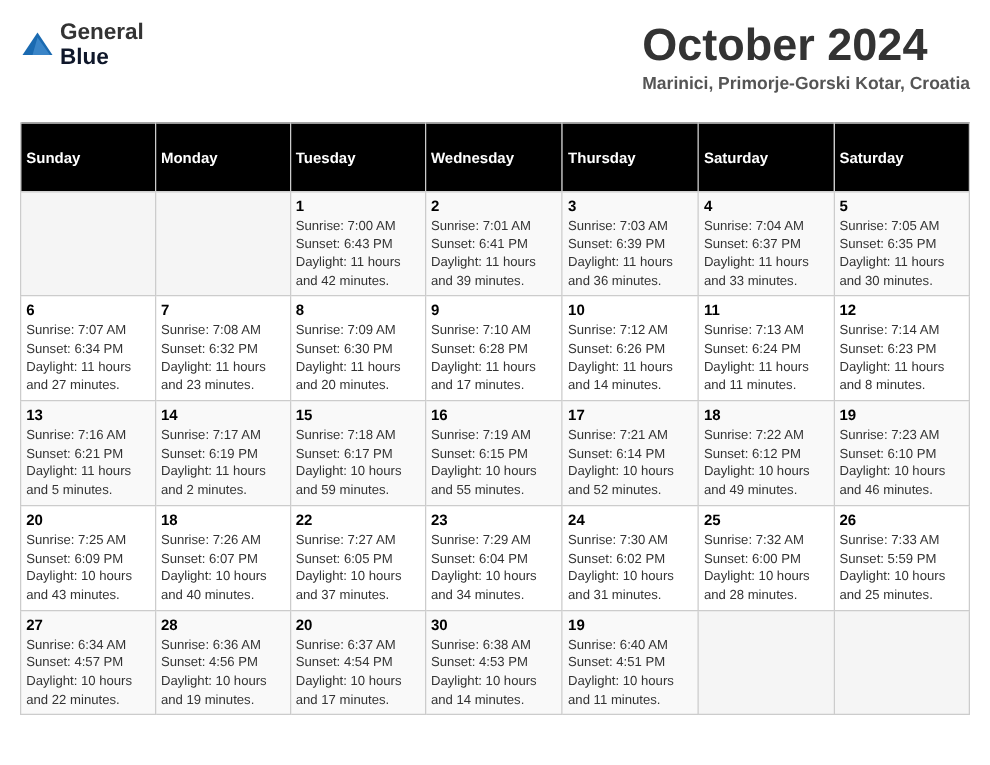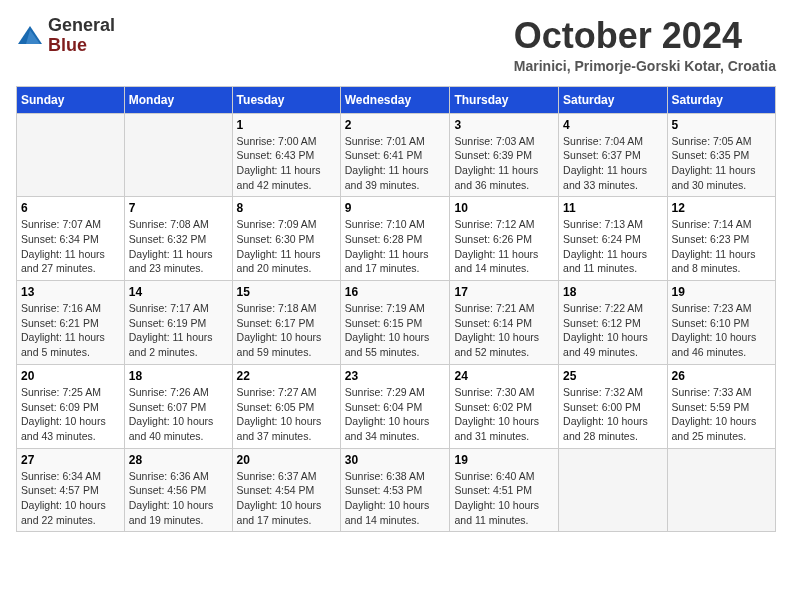--- a/index.html
+++ b/index.html
@@ -7,40 +7,40 @@
       font-family: Arial, sans-serif;
       background: #fff;
       width: 792px;
       min-height: 612px;
       padding: 16px;
     }
     .header {
       display: flex;
       justify-content: space-between;
       align-items: flex-start;
-      margin-bottom: 12px;
+      margin-bottom: 24px;
     }
     .logo {
       display: flex;
       align-items: center;
     }
     .logo-text {
       display: flex;
       flex-direction: column;
       line-height: 1.1;
     }
     .logo-general {
       font-size: 18px;
       font-weight: bold;
       color: #333;
     }
     .logo-blue {
       font-size: 18px;
       font-weight: bold;
-      color: #7f1d1d;
+      color: #0f172a;
     }
     .logo-icon {
       width: 28px;
       height: 28px;
       margin-right: 4px;
     }
     .title-section {
       text-align: left;
     }
     .month-title {
@@ -54,23 +54,23 @@
       color: #555;
       margin-top: 2px;
       font-weight: bold;
     }
     table {
       width: 100%;
       border-collapse: collapse;
       font-size: 11px;
     }
     thead th {
-      background-color: #1d4ed8;
+      background-color: #000000;
       color: #fff;
-      padding: 6px 4px;
+      padding: 20px 4px;
       text-align: left;
       font-size: 12px;
       font-weight: bold;
       border: 1px solid #ccc;
     }
     tbody td {
       border: 1px solid #ccc;
       padding: 4px;
       vertical-align: top;
       width: 113px;

